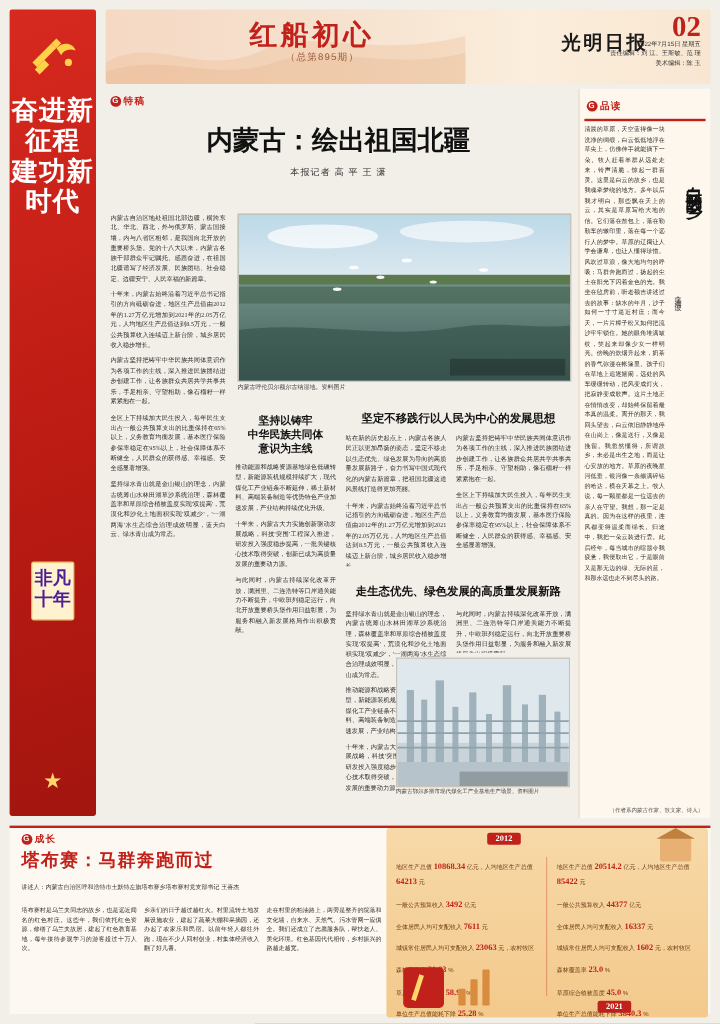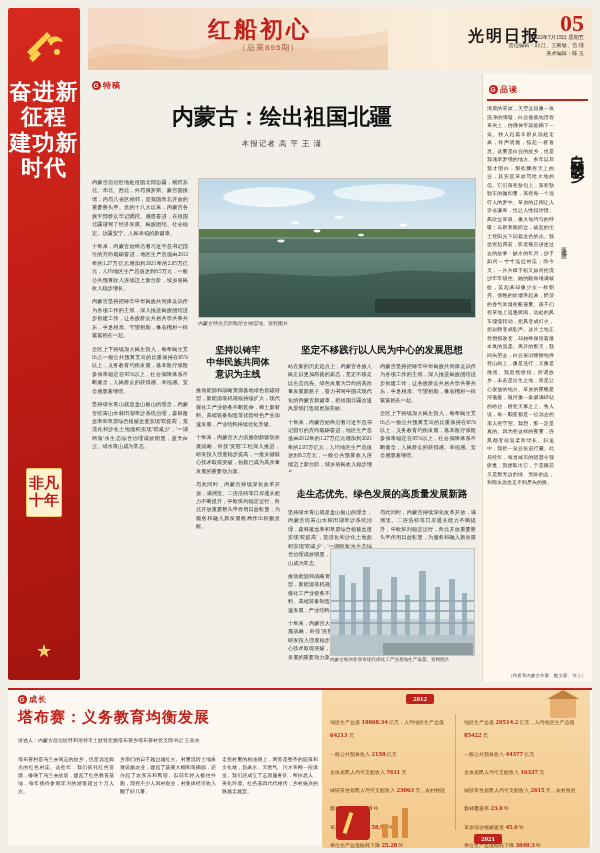--- a/index.html
+++ b/index.html
@@ -38,21 +38,21 @@
     letter-spacing: 1px;
   }
   .banner-vtext .l1 { font-size: 22px; margin-bottom: 2px; }
   .banner-vtext .l2 { font-size: 22px; }
   .banner-sub {
     position: absolute; top: 460px; left: 50%;
     transform: translateX(-50%);
     width: 36px;
     background: #fff2cf;
     border: 1px solid #f0c96a;
-    color: #b91c1c;
+    color: #4c1d95;
     font-family: "Liberation Serif", serif;
     font-weight: bold;
     font-size: 15px;
     text-align: center;
     padding: 6px 2px;
     line-height: 1.15;
     border-radius: 2px;
   }
   .banner-star {
     position: absolute; bottom: 18px; left: 50%;
@@ -292,21 +292,21 @@
   </div>
 
   <div class="masthead">
     <svg class="mast-wave" viewBox="0 0 300 62" preserveAspectRatio="none">
       <path d="M0 44 C 40 20, 80 58, 130 34 C 170 14, 220 42, 300 22 L300 62 L0 62 Z" fill="#e9b486" opacity=".5"></path>
       <path d="M0 52 C 50 34, 90 62, 140 44 C 190 28, 240 52, 300 36 L300 62 L0 62 Z" fill="#d9925f" opacity=".35"></path>
     </svg>
     <div class="masthead-title">红船初心</div>
     <div class="masthead-sub">（总第895期）</div>
     <div class="paper-brand">光明日报</div>
-    <div class="page-num">05</div>
+    <div class="page-num">02</div>
     <div class="mast-meta">
       <div>2022年7月15日 星期五</div>
       <div>责任编辑：刘 江、王斯敏、范 瑾</div>
       <div>美术编辑：陈 玉</div>
     </div>
   </div>
 
   <div class="headline-block">
     <div class="badge">
       <span class="dot">G</span><span>特稿</span>
@@ -429,46 +429,46 @@
     <div style="font-size:5px; line-height:1.7; color:#2b2b2b; text-align:justify; font-family:'Liberation Serif',serif; height:560px; overflow:hidden; padding-right:34px;">清晨的草原，天空蓝得像一块洗净的绸缎，白云低低地浮在草尖上，仿佛伸手就能摘下一朵。牧人赶着羊群从远处走来，铃声清脆，惊起一群百灵。这里是白云的故乡，也是我魂牵梦绕的地方。多年以后我才明白，那些飘在天上的云，其实是草原写给大地的信。它们落在敖包上，落在勒勒车的辙印里，落在每一个远行人的梦中。草原的辽阔让人学会谦卑，也让人懂得珍惜。风吹过草浪，像大地均匀的呼吸；马群奔跑而过，扬起的尘土在阳光下闪着金色的光。我坐在毡房前，听老额吉讲述过去的故事：缺水的年月，沙子如何一寸寸逼近村庄；而今天，一片片樟子松又如何把流沙牢牢锁住。她的眼角堆满皱纹，笑起来却像少女一样明亮。傍晚的炊烟升起来，奶茶的香气弥漫在帐篷里。孩子们在草地上追逐嬉闹，远处的风车缓缓转动，把风变成灯火，把寂静变成歌声。这片土地正在悄悄改变，却始终保留着最本真的温柔。离开的那天，我回头望去，白云依旧静静地停在山岗上，像是送行，又像是挽留。我忽然懂得，所谓故乡，未必是出生之地，而是让心安放的地方。草原的夜晚星河低垂，银河像一条缀满碎钻的哈达，横在天幕之上。牧人说，每一颗星都是一位远去的亲人在守望。我想，那一定是真的。因为在这样的夜里，连风都变得温柔而绵长。归途中，我把一朵云装进行囊。此后经年，每当城市的喧嚣令我疲惫，我便取出它，于是眼前又是那无边的绿、无际的蓝，和那永远也走不到尽头的路。</div>
     <div class="vtitle">白云的故乡</div>
     <div class="vauthor">李迪清波</div>
     <div style="position:absolute; right:6px; bottom:4px; font-size:4.6px; color:#555;">（作者系内蒙古作家、散文家、诗人）</div>
   </div>
 
   <div class="bottom">
     <div class="badge" style="position:absolute; left:10px; top:4px;">
       <span class="dot">G</span><span>成长</span>
     </div>
-    <div class="bottom-head">塔布赛：义务教育均衡发展</div>
+    <div class="bottom-head">塔布赛：马群奔跑而过</div>
     <div class="bottom-sub">讲述人：内蒙古自治区呼和浩特市土默特左旗塔布赛乡塔布赛村党支部书记 王喜杰</div>
     <div class="bottom-body">
       <p style="margin-bottom:4px;">塔布赛村是乌兰夫同志的故乡，也是远近闻名的红色村庄。这些年，我们依托红色资源，修缮了乌兰夫故居，建起了红色教育基地，每年接待参观学习的游客超过十万人次。</p>
       <p style="margin-bottom:4px;">乡亲们的日子越过越红火。村里流转土地发展设施农业，建起了蔬菜大棚和采摘园，还办起了农家乐和民宿。以前年轻人都往外跑，现在不少人回村创业，村集体经济收入翻了好几番。</p>
       <p>走在村里的柏油路上，两旁是整齐的院落和文化墙，自来水、天然气、污水管网一应俱全。我们还成立了志愿服务队，帮扶老人、美化环境。红色基因代代相传，乡村振兴的路越走越宽。</p>
     </div>
   </div>
 
   <div class="info">
     <div class="yr" style="left:84px; top:4px;">2012</div>
-    <div class="yr" style="right:88px; bottom:4px;">2021</div>
+    <div class="yr" style="right:64px; bottom:4px;">2021</div>
     <div class="house"></div>
     <div class="divider-v"></div>
 
     <div class="info-col" style="left:8px;">
       <div class="row">
         <span>地区生产总值</span>
         <span class="num">10868.34</span>
         <span>亿元，人均地区生产总值</span>
         <span class="num">64213</span>
         <span>元</span>
       </div>
       <div class="row">
         <span>一般公共预算收入</span>
-        <span class="num">2158</span>
+        <span class="num">3492</span>
         <span>亿元</span>
       </div>
       <div class="row">
         <span>全体居民人均可支配收入</span>
         <span class="num">7611</span>
         <span>元</span>
       </div>
       <div class="row">
         <span>城镇常住居民人均可支配收入</span>
         <span class="num">23063</span>
@@ -504,21 +504,21 @@
         <span class="num">44377</span>
         <span>亿元</span>
       </div>
       <div class="row">
         <span>全体居民人均可支配收入</span>
         <span class="num">16337</span>
         <span>元</span>
       </div>
       <div class="row">
         <span>城镇常住居民人均可支配收入</span>
-        <span class="num">2615</span>
+        <span class="num">1602</span>
         <span>元，农村牧区</span>
       </div>
       <div class="row">
         <span>森林覆盖率</span>
         <span class="num">23.0</span>
         <span>%</span>
       </div>
       <div class="row">
         <span>草原综合植被盖度</span>
         <span class="num">45.0</span>

